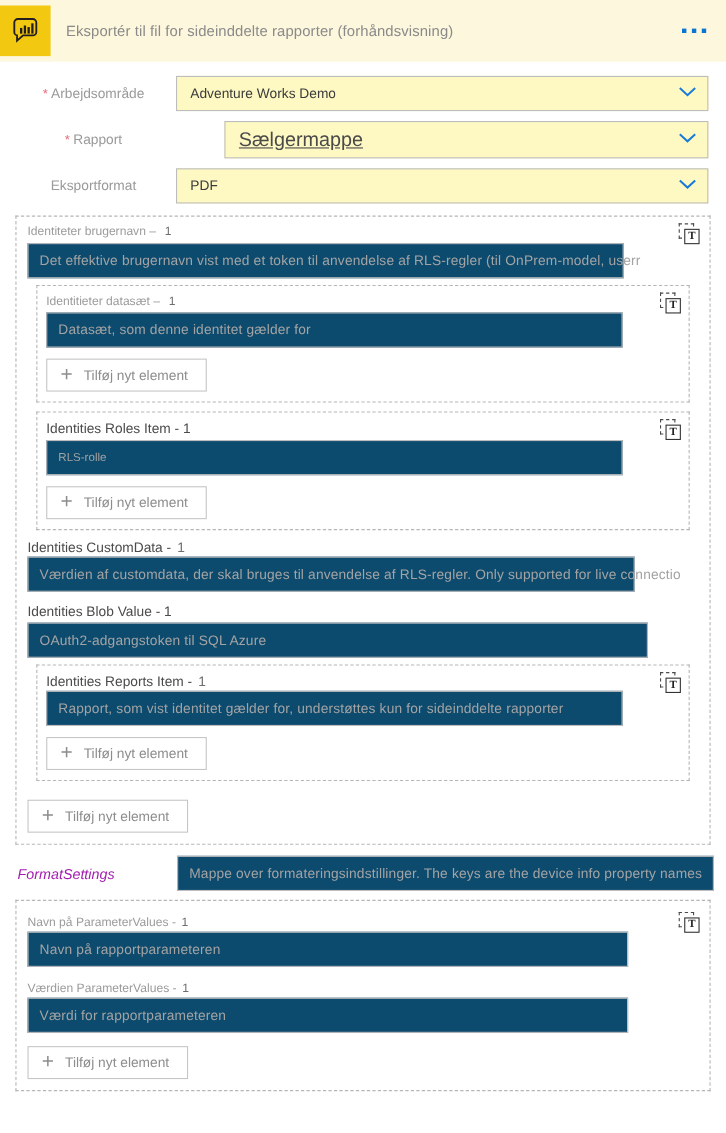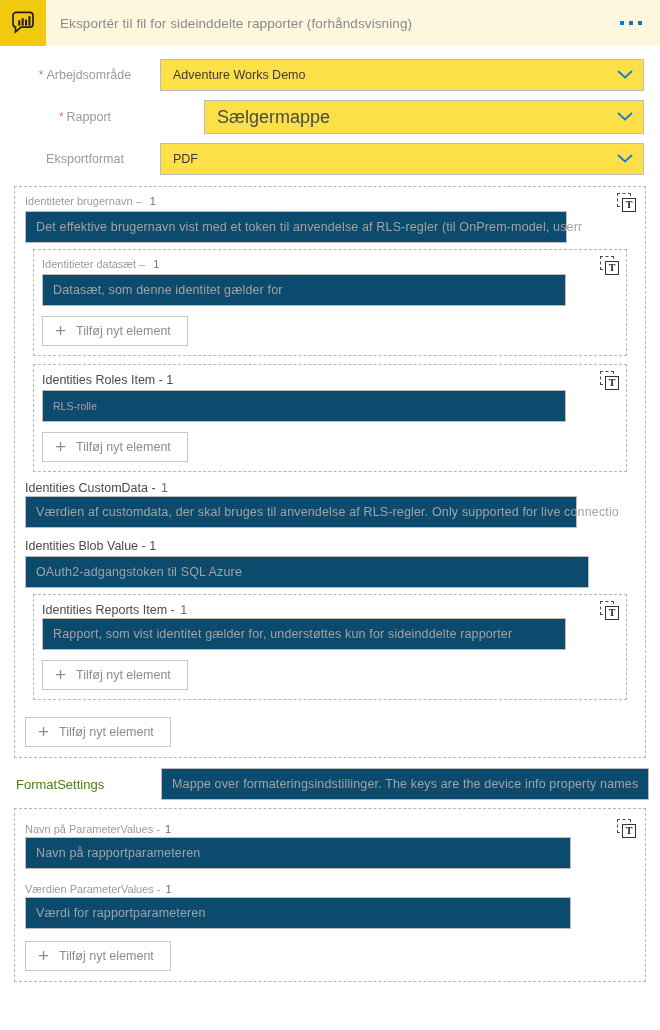--- a/index.html
+++ b/index.html
@@ -12,21 +12,21 @@
     width: 660px;
     height: 1030px;
     font-family: "Liberation Sans", sans-serif;
     color: #333333;
     overflow: hidden;
     position: relative;
   }
 
   
   .card-header {
-    height: 46px;
+    height: 56px;
     background: #fdf7dd;
     display: flex;
     align-items: center;
     position: relative;
   }
   .logo-tile {
     width: 46px;
     height: 46px;
     background: #f2c811;
     flex: 0 0 46px;
@@ -75,35 +75,35 @@
   }
   .req {
     color: #e8707e;
     margin-right: 3px;
     font-size: 12px;
   }
   .combo {
     flex: 1;
     height: 32px;
     border: 1px solid #bdbdbd;
-    background: #fde047;
+    background: #fef9c3;
     display: flex;
     align-items: center;
     padding: 0 8px 0 12px;
     box-sizing: border-box;
     position: relative;
     cursor: pointer;
   }
   .combo .val {
     font-size: 12.5px;
     color: #3b3b3b;
     white-space: nowrap;
     overflow: hidden;
   }
-  .combo .val.big { font-size: 18px; color: #4a4a4a; }
+  .combo .val.big { font-size: 18px; color: #4a4a4a; text-decoration: underline; }
   .chev {
     margin-left: auto;
     flex: 0 0 auto;
     padding-left: 8px;
   }
 
   
   .group {
     border: 1px dashed #b6b6b6;
     margin: 4px 14px 0 14px;
@@ -205,21 +205,22 @@
   
   .fs-row {
     display: flex;
     align-items: center;
     padding: 10px 0 8px 16px;
   }
   .fs-row .lbl {
     width: 145px;
     flex: 0 0 145px;
     font-size: 13px;
-    color: #4d7c0f;
+    color: #a21caf;
+    font-style: italic;
   }
   .fs-row .textbox {
     flex: 1;
     margin-right: 16px;
   }
 </style>
 </head>
 <body>
 
 <div class="card-header">

